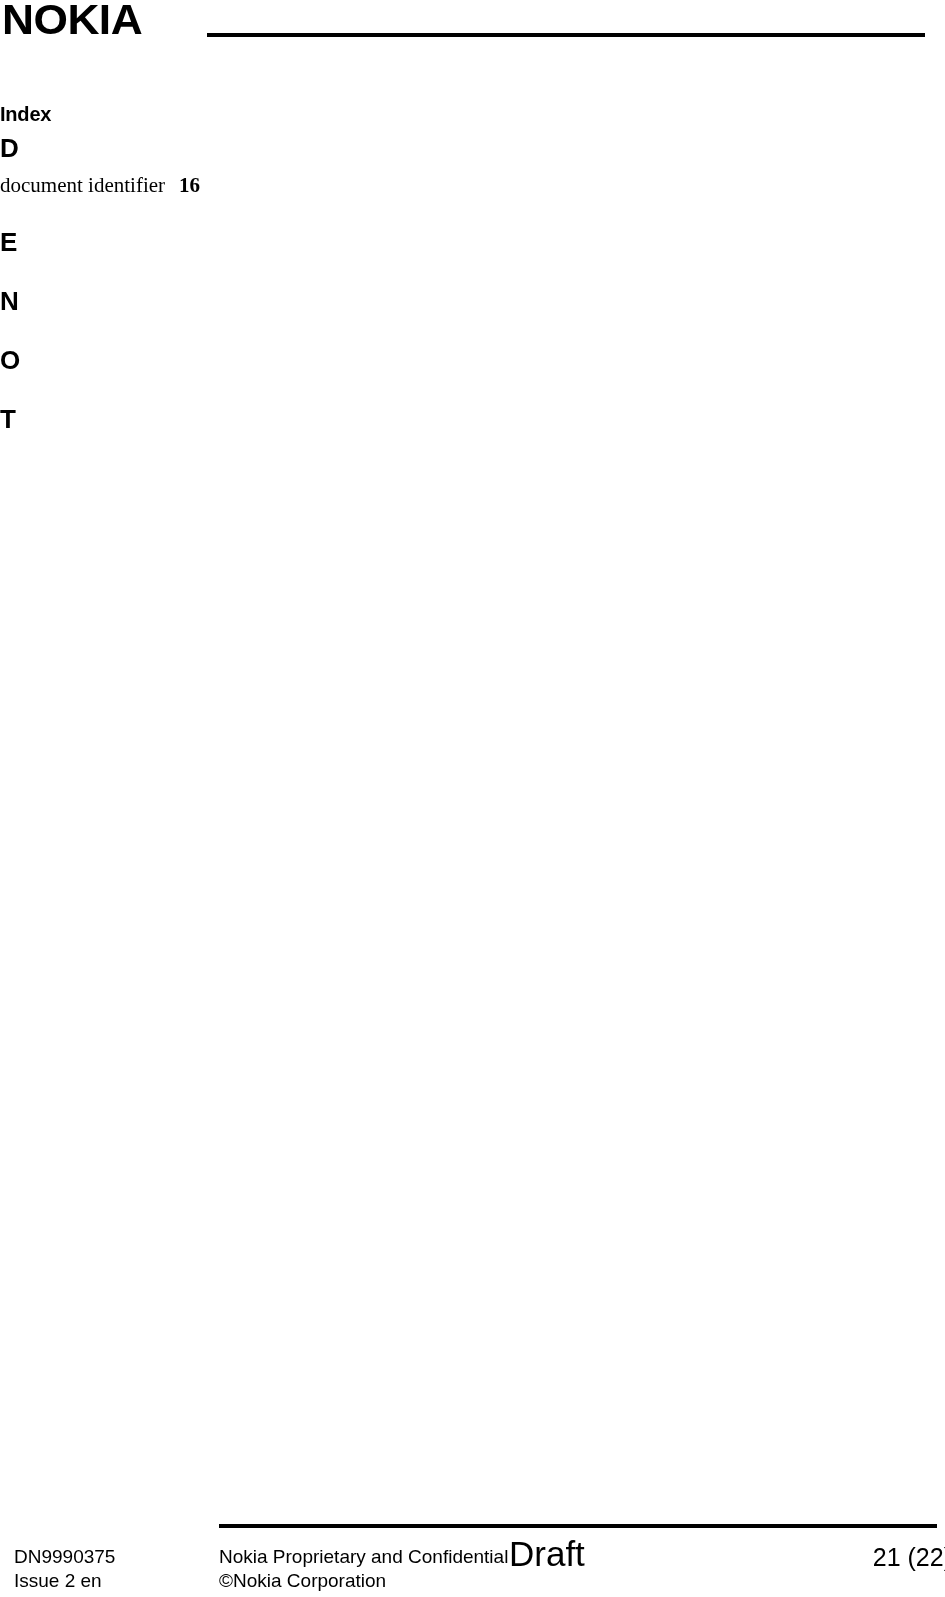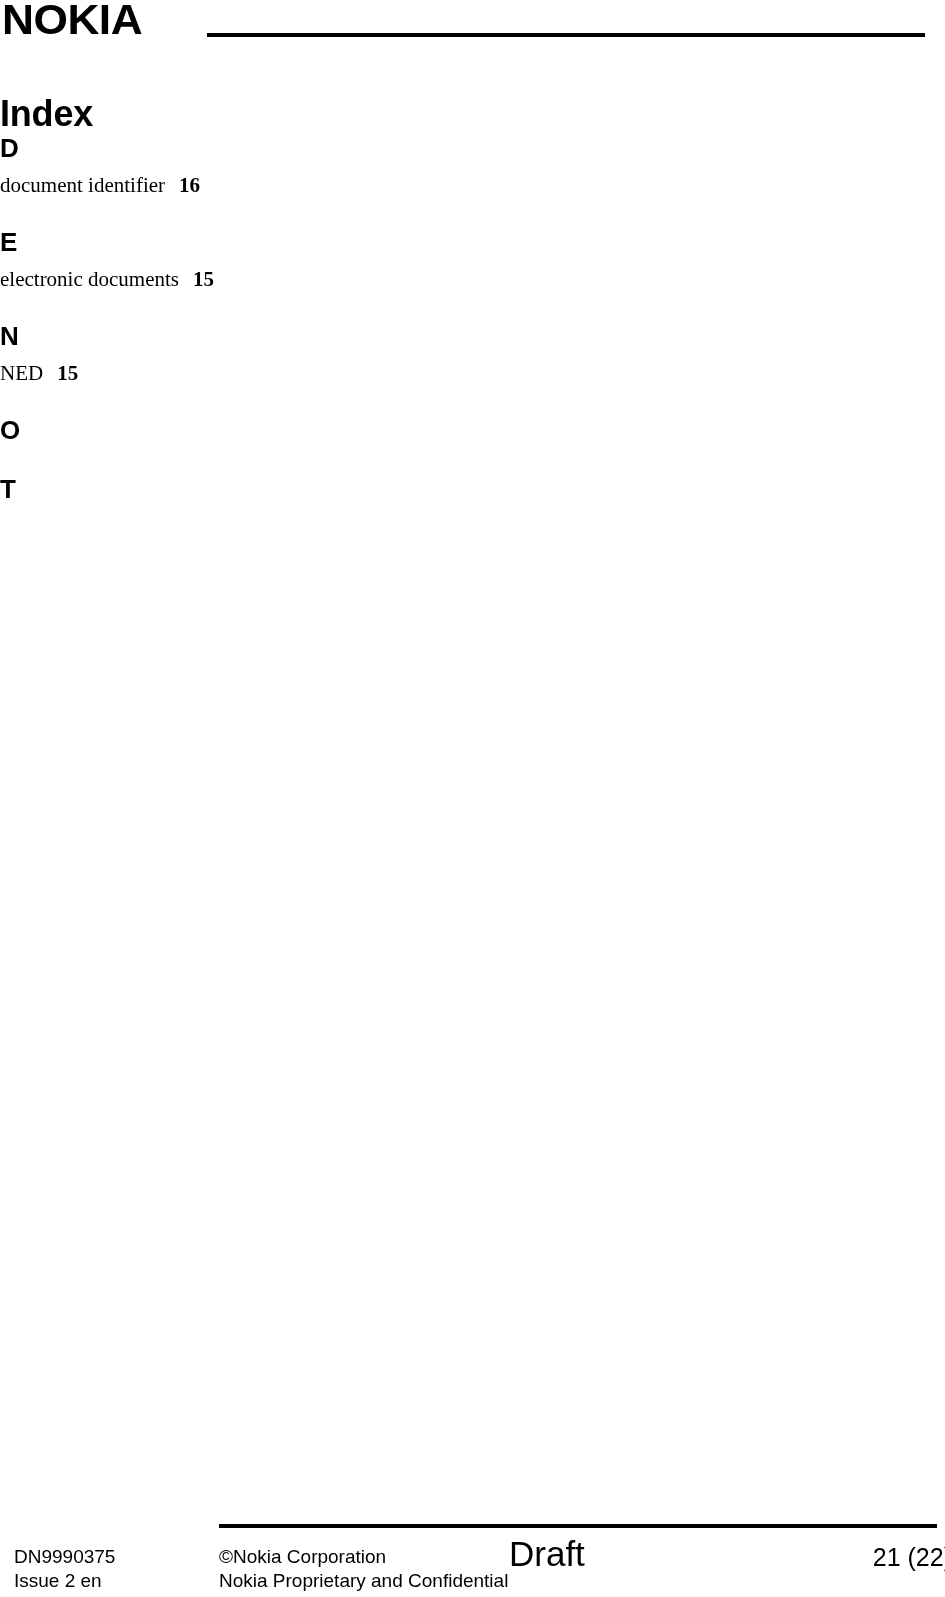--- a/index.html
+++ b/index.html
@@ -57,21 +57,21 @@
   
   .content {
     position: absolute;
     left: 0;
     top: 98px;
     width: 945px;
   }
   .index-title {
     font-family: "Liberation Sans", sans-serif;
     font-weight: bold;
-    font-size: 36px;
+    font-size: 20px;
     line-height: 32px;
     margin: 0 0 3px 0;
     letter-spacing: -0.2px;
   }
   .letter-group {
     margin: 0;
   }
   .letter-heading {
     font-family: "Liberation Sans", sans-serif;
     font-weight: bold;
@@ -168,52 +168,46 @@
 
     <div class="letter-group">
       <div class="letter-heading">D</div>
       <div class="index-entry">
         <span class="entry-term">document identifier</span><span class="entry-page">16</span>
       </div>
     </div>
 
     <div class="letter-group">
       <div class="letter-heading">E</div>
-      <div class="index-entry">
-        <span class="entry-term">electronic documents</span><span class="entry-page">15</span>
-      </div>
     </div>
 
     <div class="letter-group">
       <div class="letter-heading">N</div>
-      <div class="index-entry">
-        <span class="entry-term">NED</span><span class="entry-page">15</span>
-      </div>
     </div>
 
     <div class="letter-group">
       <div class="letter-heading">O</div>
     </div>
 
     <div class="letter-group">
       <div class="letter-heading">T</div>
     </div>
   </div>
 
   <div class="footer">
     <div class="footer-rule"></div>
 
     <div class="footer-left">
       <span class="footer-line">DN9990375</span>
       <span class="footer-line">Issue 2 en</span>
     </div>
 
     <div class="footer-center">
+      <span class="footer-line">Nokia Proprietary and Confidential</span>
       <span class="footer-line">©Nokia Corporation</span>
-      <span class="footer-line">Nokia Proprietary and Confidential</span>
     </div>
 
     <div class="footer-draft">Draft</div>
 
     <div class="footer-right">21 (22)</div>
   </div>
 
 </div>
 
 </body></html>

